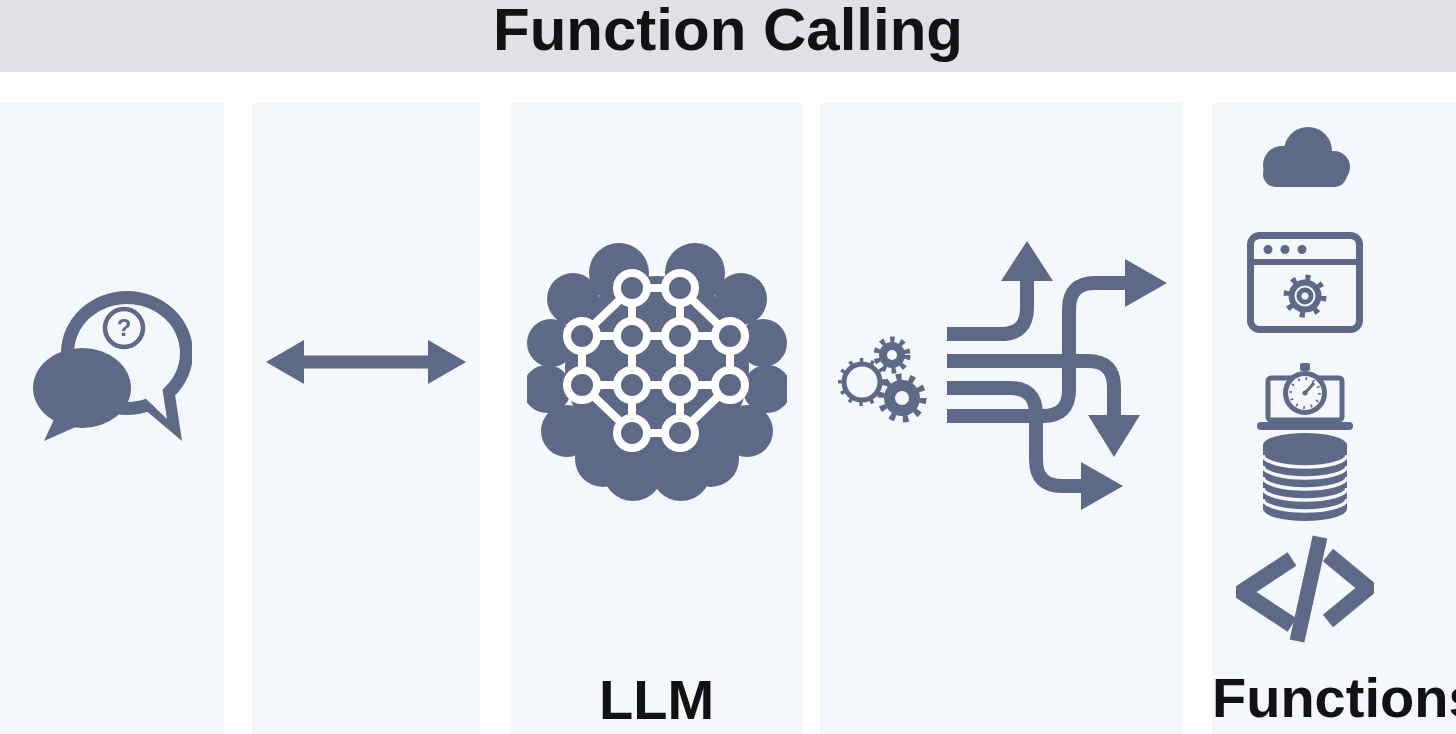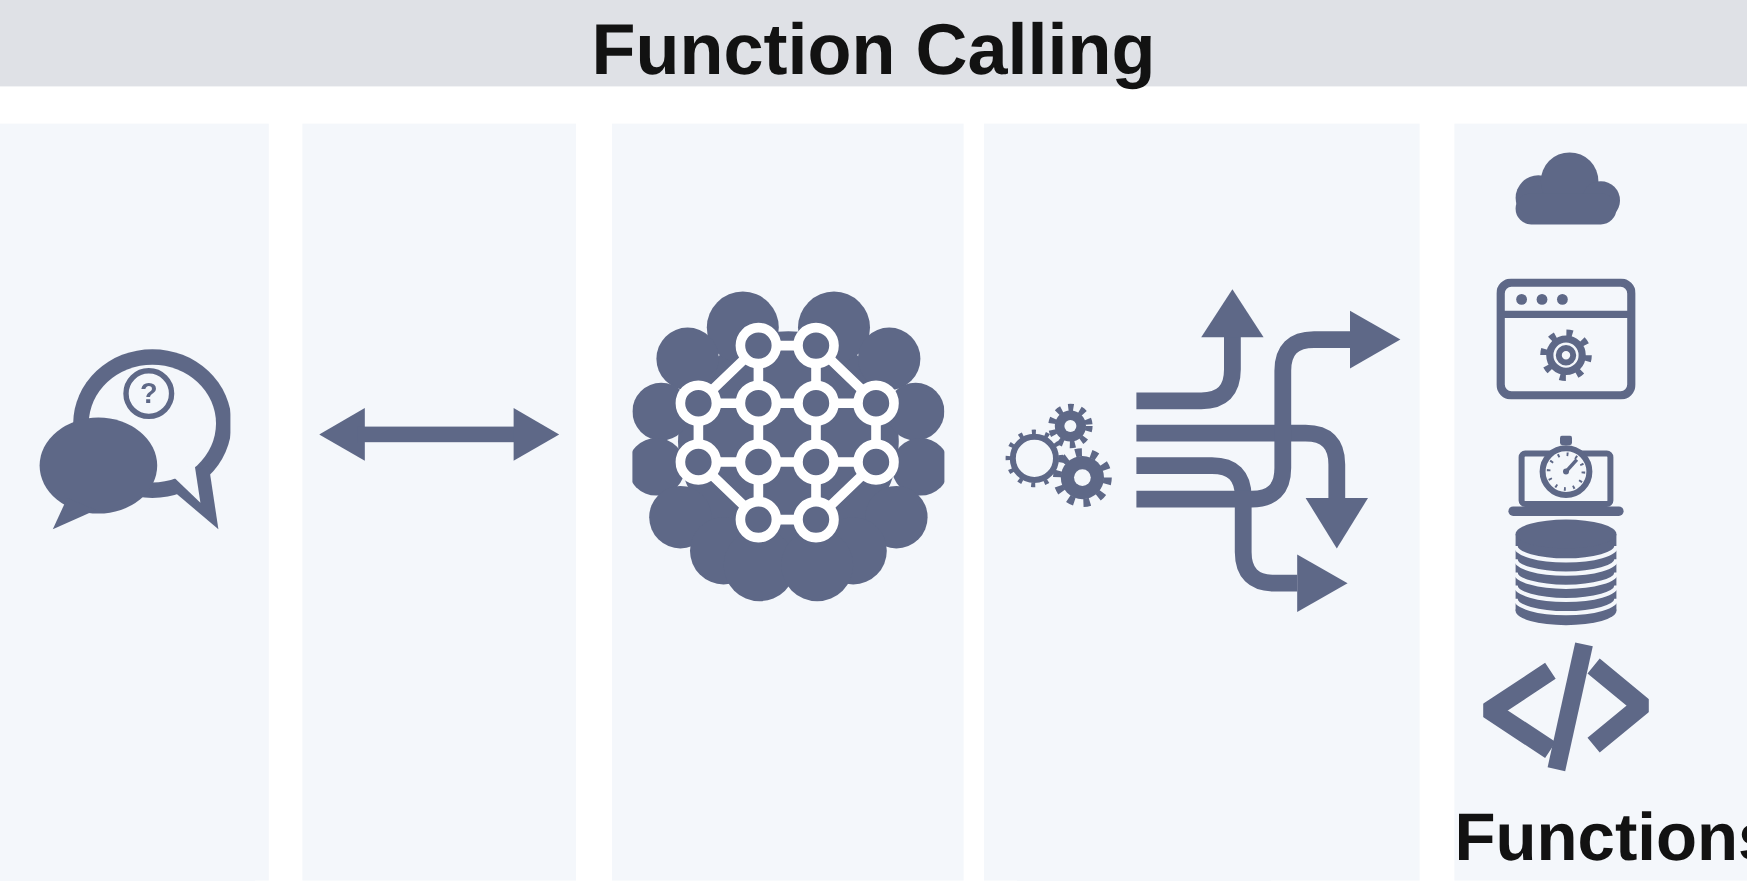--- a/index.html
+++ b/index.html
@@ -11,21 +11,21 @@
   *{box-sizing:border-box;}
   html,body{margin:0;padding:0;}
   body{
     width:1456px;height:734px;position:relative;overflow:hidden;
     background:#ffffff;
     font-family:"Liberation Sans", sans-serif;
   }
   .header{
     position:absolute;top:0;left:0;width:1456px;height:72px;
     background:var(--header_bg);
-    display:flex;align-items:flex-end;justify-content:center;
+    display:flex;align-items:flex-start;justify-content:center;
   }
   .title{
     font-size:60px;font-weight:bold;color:var(--text);line-height:1;
   }
   .panel{
     position:absolute;top:103px;height:631px;
     background:var(--panel_bg);
   }
   #panel-prompt{left:0;width:224px;}
   #panel-connector{left:252px;width:228px;}
@@ -115,20 +115,21 @@
           <circle cx="203" cy="103" r="15"></circle>
         <circle cx="55" cy="152" r="15"></circle>
           <circle cx="105" cy="152" r="15"></circle>
         <circle cx="153" cy="152" r="15"></circle>
           <circle cx="203" cy="152" r="15"></circle>
         <circle cx="105" cy="200" r="15"></circle>
           <circle cx="153" cy="200" r="15"></circle>
       </g>
     </svg>
   </div>
+  <div class="label" id="label-llm">LLM</div>
 </div>
 
 <div class="panel" id="panel-routing">
   <div class="icon-wrap" style="margin-top:132px;">
     <svg width="345" height="290" viewBox="0 0 345 290">
 
       <g>
         <circle class="i-stroke" stroke-width="5" cx="33" cy="147" r="18"></circle>
         <circle class="i-stroke" stroke-width="4" stroke-dasharray="3.5 7.7" cx="33" cy="147" r="22"></circle>
         <circle class="i-fill" cx="63" cy="120" r="13"></circle>

